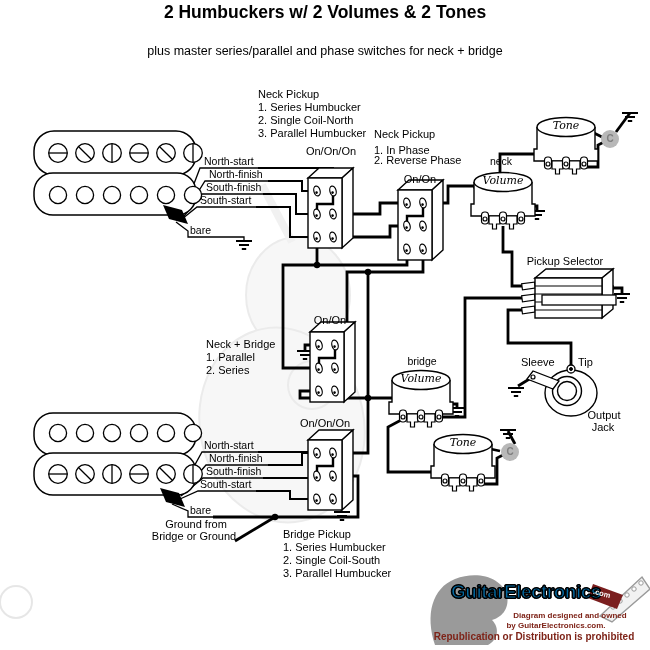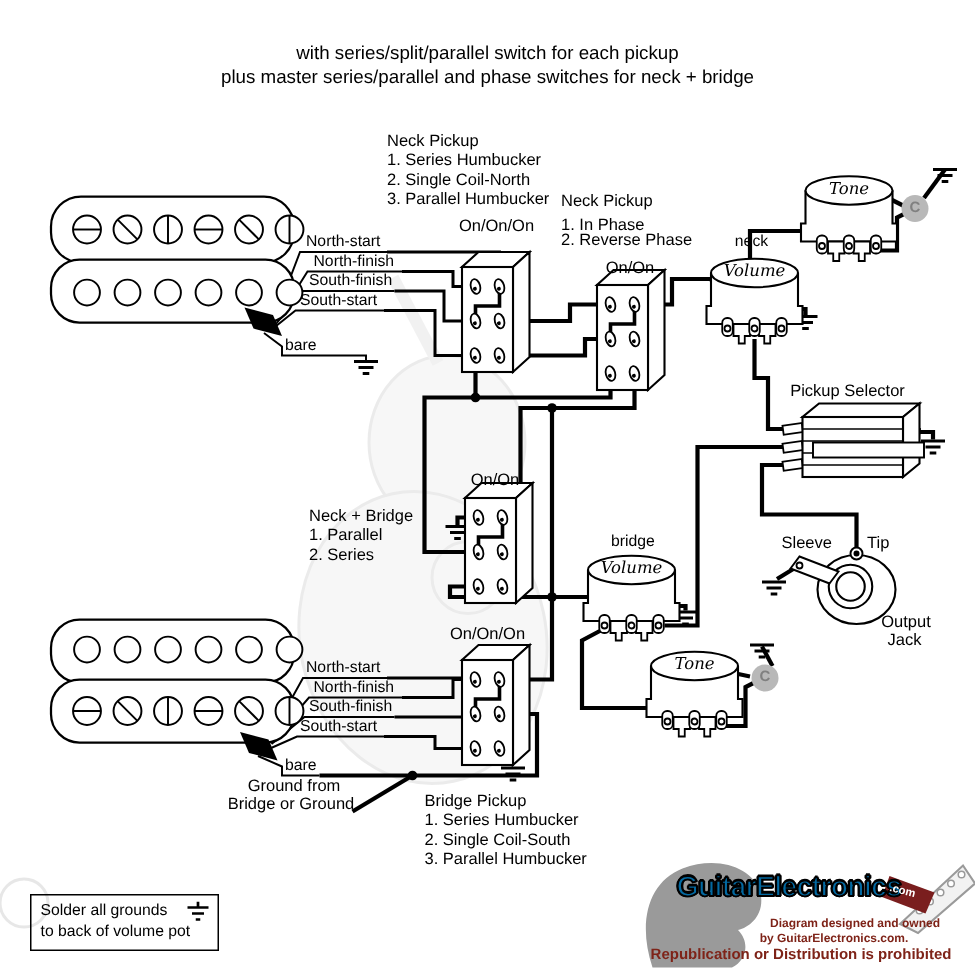--- a/index.html
+++ b/index.html
@@ -243,21 +243,21 @@
     <polygon points="600,616 642,577 650,589 612,622" fill="#f2f2f2" stroke="#9a9a9a" stroke-width="1.4"></polygon>
     <circle cx="613" cy="607" r="2.2" fill="#fff" stroke="#9a9a9a"></circle>
         <circle cx="620" cy="601" r="2.2" fill="#fff" stroke="#9a9a9a"></circle>
     <circle cx="627" cy="595" r="2.2" fill="#fff" stroke="#9a9a9a"></circle>
         <circle cx="634" cy="589" r="2.2" fill="#fff" stroke="#9a9a9a"></circle>
     <circle cx="641" cy="583" r="2.2" fill="#fff" stroke="#9a9a9a"></circle>
     <polygon points="593,584 623,595 617,609 588,598" fill="#7a1e1e"></polygon>
   </g>
 </svg>
 
-<div class="lbl ctr sub" style="left:325px;top:29px">with series/split/parallel switch for each pickup</div>
+<div class="lbl ctr ttl" style="left:325px;top:6px">2 Humbuckers w/ 2 Volumes &amp; 2 Tones</div>
 <div class="lbl ctr sub" style="left:325px;top:45px">plus master series/parallel and phase switches for neck + bridge</div>
 
 <div class="lbl" style="left:258px;top:88px">Neck Pickup</div>
 <div class="lbl" style="left:258px;top:101px">1. Series Humbucker</div>
 <div class="lbl" style="left:258px;top:114px">2. Single Coil-North</div>
 <div class="lbl" style="left:258px;top:127px">3. Parallel Humbucker</div>
 <div class="lbl ctr" style="left:331px;top:145px">On/On/On</div>
 
 <div class="lbl" style="left:374px;top:128px">Neck Pickup</div>
 <div class="lbl" style="left:374px;top:144px">1. In Phase</div>
@@ -298,32 +298,20 @@
 
 <div class="lbl ctr" style="left:565px;top:255px">Pickup Selector</div>
 <div class="lbl" style="left:521px;top:356px">Sleeve</div>
 <div class="lbl" style="left:578px;top:356px">Tip</div>
 <div class="lbl ctr" style="left:604px;top:409px">Output</div>
 <div class="lbl ctr" style="left:603px;top:421px">Jack</div>
 
 <div class="lbl ctr" style="left:196px;top:518px">Ground from</div>
 <div class="lbl ctr" style="left:194px;top:530px">Bridge or Ground</div>
 
-<div class="notebox">
-  <div class="lbl wl" style="left:6px;top:5px">Solder all grounds</div>
-  <div class="lbl wl" style="left:6px;top:19px">to back of volume pot</div>
-  <svg style="position:absolute;left:102px;top:4px" width="18" height="13">
-    <g stroke="#000" stroke-width="1.8">
-          <line x1="9" y1="0" x2="9" y2="4"></line>
-          <line x1="2" y1="4" x2="16" y2="4"></line>
-          <line x1="5" y1="8" x2="13" y2="8"></line>
-          <line x1="7.5" y1="12" x2="10.5" y2="12"></line>
-        </g>
-  </svg>
-</div>
 
 <div class="brand">GuitarElectronics</div>
 <div class="comtag">.com</div>
 <div class="lbl ctr maroon m8" style="left:570px;top:611px">Diagram designed and owned</div>
 <div class="lbl ctr maroon m8" style="left:556px;top:621px">by GuitarElectronics.com.</div>
 <div class="lbl ctr maroon m9" style="left:534px;top:632px">Republication or Distribution is prohibited</div>
 
 </div>
 
 </body></html>

